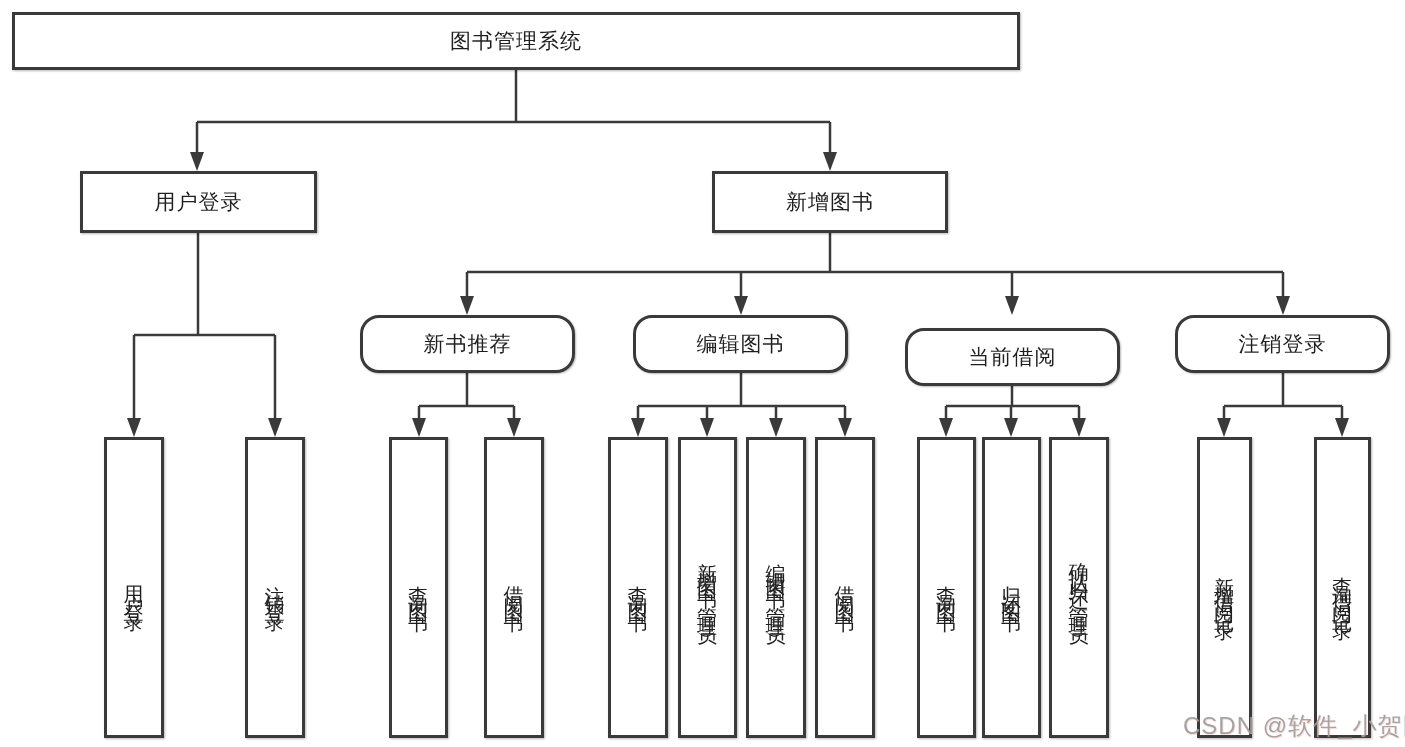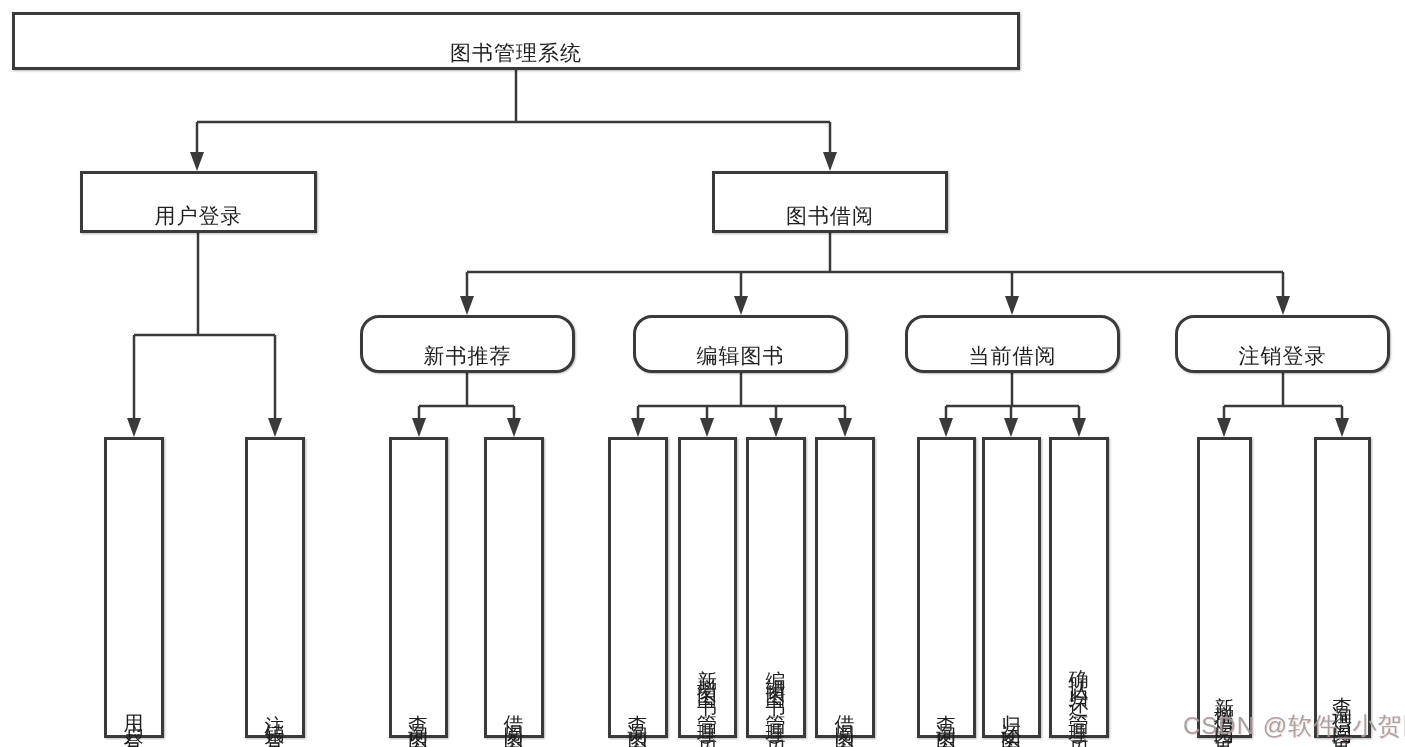--- a/index.html
+++ b/index.html
@@ -17,33 +17,33 @@
     width: 1405px; height: 747px;
     z-index: 0;
   }
   .box {
     position: absolute;
     box-sizing: border-box;
     background: #ffffff;
     border: 3px solid #3a3a3a;
     box-shadow: 1px 1px 2px rgba(0,0,0,0.28);
     display: flex;
-    align-items: flex-end;
+    align-items: center;
     justify-content: center;
     color: #1f1f1f;
     z-index: 1;
   }
   .h-label { font-size: 21px; letter-spacing: 1px; white-space: nowrap; }
   .box.root  { left: 12px;  top: 12px;  width: 1008px; height: 58px; }
   .box.l2a   { left: 80px;  top: 171px; width: 237px;  height: 62px; }
   .box.l2b   { left: 712px; top: 171px; width: 236px;  height: 62px; }
   .box.l3    { top: 315px; height: 58px; width: 215px; border-radius: 19px; }
   .box.l3a { left: 360px; }
   .box.l3b { left: 633px; }
-  .box.l3c { left: 905px; }
+  .box.l3c { left: 905px; margin-top: 13px; }
   .box.l3d { left: 1175px; }
   .box.leaf  { top: 437px; height: 301px; }
   .v-label {
     writing-mode: vertical-rl;
     text-orientation: mixed;
     font-size: 20px;
     letter-spacing: 9px;
     line-height: 1.1;
     color: #1f1f1f;
   }
@@ -144,21 +144,21 @@
   </svg>
 
   <div class="box root">
     <span class="h-label">图书管理系统</span>
   </div>
 
   <div class="box l2a">
     <span class="h-label">用户登录</span>
   </div>
   <div class="box l2b">
-    <span class="h-label">图书借阅</span>
+    <span class="h-label">新增图书</span>
   </div>
 
   <div class="box l3 l3a">
     <span class="h-label">新书推荐</span>
   </div>
   <div class="box l3 l3b">
     <span class="h-label">编辑图书</span>
   </div>
   <div class="box l3 l3c">
     <span class="h-label">当前借阅</span>

